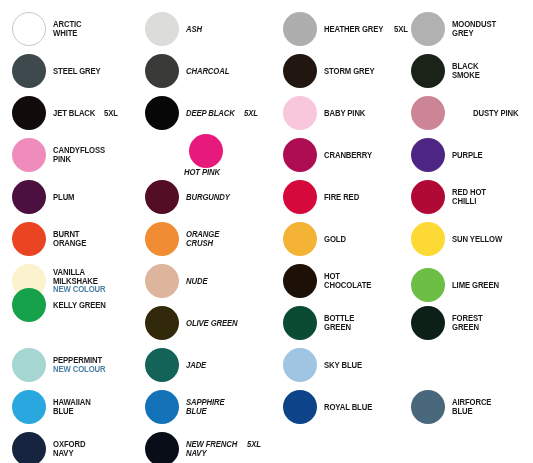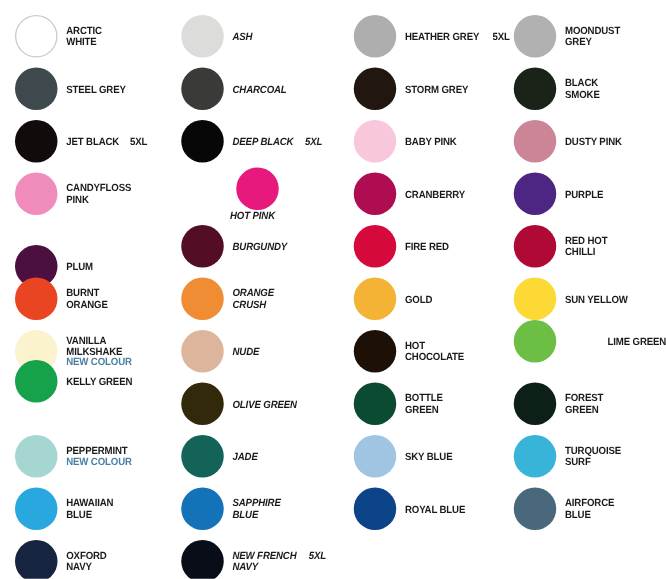--- a/index.html
+++ b/index.html
@@ -124,21 +124,21 @@
         <div class="dot" title="CANDYFLOSS PINK" style="background: rgb(239, 140, 187);"></div>
         <div class="labels">
           <div class="name-line">
             <span class="name">CANDYFLOSS</span>
           </div>
           <div class="name-line">
             <span class="name">PINK</span>
           </div>
         </div>
       </div>
-      <div class="swatch-row" style="top: 192px;">
+      <div class="swatch-row" style="top: 176px;">
         <div class="dot" title="PLUM" style="background: rgb(75, 15, 64);"></div>
         <div class="labels">
           <div class="name-line">
             <span class="name">PLUM</span>
           </div>
         </div>
       </div>
       <div class="swatch-row" style="top: 218px;">
         <div class="dot" title="BURNT ORANGE" style="background: rgb(233, 69, 34);"></div>
         <div class="labels">
@@ -408,21 +408,21 @@
         <div class="dot" title="BLACK SMOKE" style="background: rgb(27, 35, 25);"></div>
         <div class="labels">
           <div class="name-line">
             <span class="name">BLACK</span>
           </div>
           <div class="name-line">
             <span class="name">SMOKE</span>
           </div>
         </div>
       </div>
-      <div class="swatch-row" style="top: 92px;">
+      <div class="swatch-row" style="top: 92px; gap: 21px;">
         <div class="dot" title="DUSTY PINK" style="background: rgb(203, 133, 151);"></div>
         <div class="labels">
           <div class="name-line">
             <span class="name">DUSTY PINK</span>
           </div>
         </div>
       </div>
       <div class="swatch-row" style="top: 134px;">
         <div class="dot" title="PURPLE" style="background: rgb(76, 38, 130);"></div>
         <div class="labels">
@@ -443,47 +443,36 @@
         </div>
       </div>
       <div class="swatch-row" style="top: 218px;">
         <div class="dot" title="SUN YELLOW" style="background: rgb(252, 217, 53);"></div>
         <div class="labels">
           <div class="name-line">
             <span class="name">SUN YELLOW</span>
           </div>
         </div>
       </div>
-      <div class="swatch-row" style="top: 252px; gap: 34px;">
+      <div class="swatch-row" style="top: 264px;">
         <div class="dot" title="LIME GREEN" style="background: rgb(108, 190, 69);"></div>
         <div class="labels">
           <div class="name-line">
             <span class="name">LIME GREEN</span>
           </div>
         </div>
       </div>
       <div class="swatch-row" style="top: 302px;">
         <div class="dot" title="FOREST GREEN" style="background: rgb(13, 32, 24);"></div>
         <div class="labels">
           <div class="name-line">
             <span class="name">FOREST</span>
           </div>
           <div class="name-line">
             <span class="name">GREEN</span>
-          </div>
-        </div>
-      </div>
-      <div class="swatch-row" style="top: 344px;">
-        <div class="dot" title="TURQUOISE SURF" style="background: rgb(56, 180, 216);"></div>
-        <div class="labels">
-          <div class="name-line">
-            <span class="name">TURQUOISE</span>
-          </div>
-          <div class="name-line">
-            <span class="name">SURF</span>
           </div>
         </div>
       </div>
       <div class="swatch-row" style="top: 386px;">
         <div class="dot" title="AIRFORCE BLUE" style="background: rgb(73, 104, 124);"></div>
         <div class="labels">
           <div class="name-line">
             <span class="name">AIRFORCE</span>
           </div>
           <div class="name-line">

